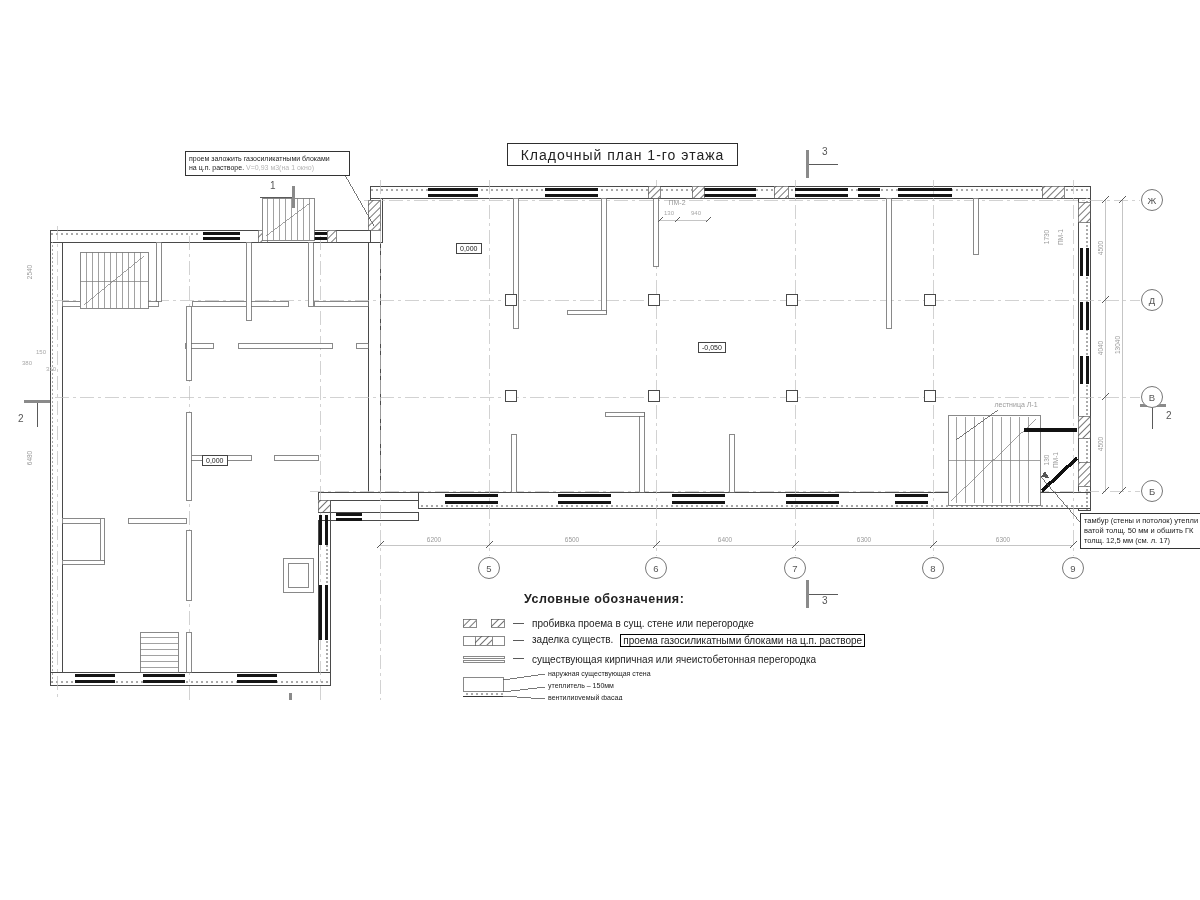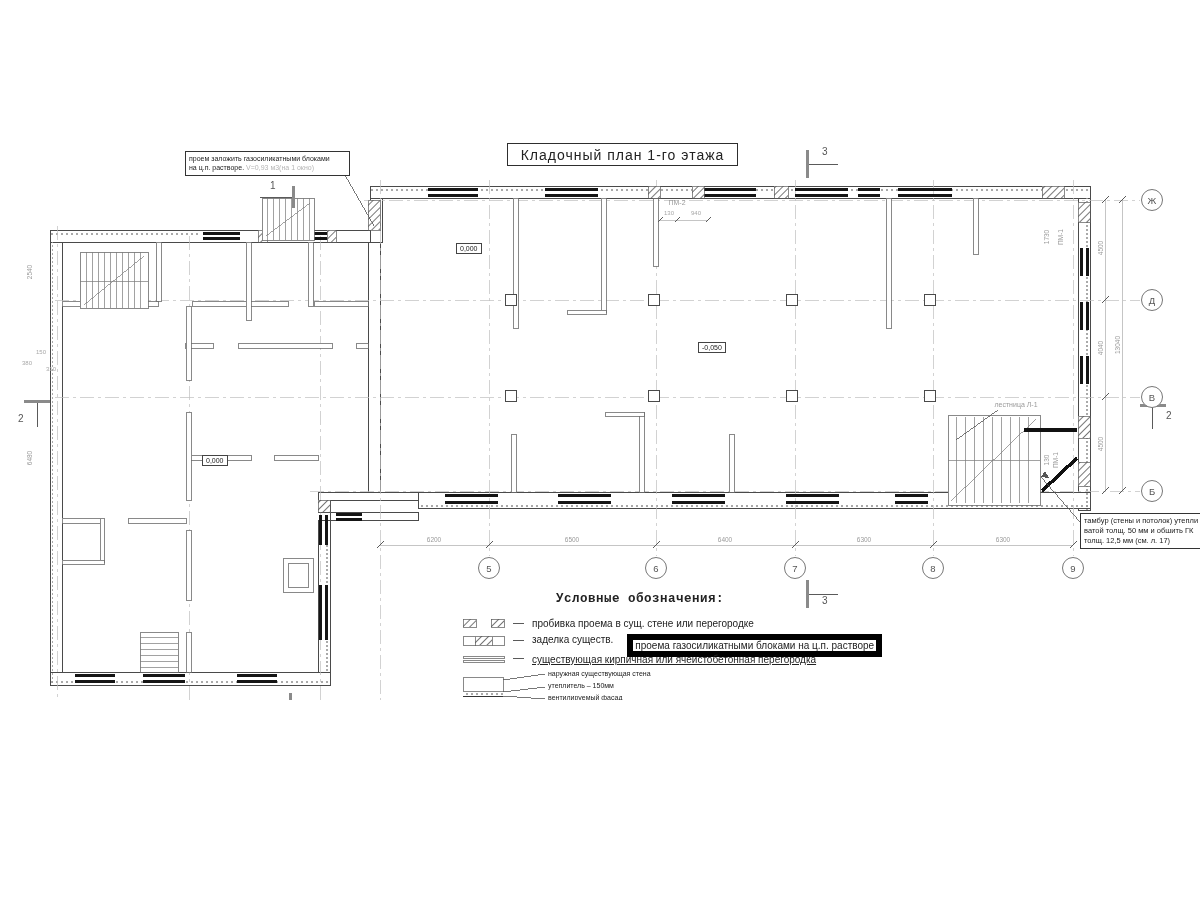--- a/index.html
+++ b/index.html
@@ -26,24 +26,24 @@
   .note{color:#b5b5b5;}
   .elev{position:absolute;border:1px solid #444;background:#fff;font-size:7px;padding:1px 3px;color:#222;}
   .bubble{position:absolute;width:20px;height:20px;border:1px solid #777;border-radius:50%;background:#fff;
           display:flex;align-items:center;justify-content:center;font-size:9.5px;color:#555;
           transform:translate(-50%,-50%);}
   .dimh{position:absolute;font-size:6.5px;color:#9a9a9a;transform:translate(-50%,0);white-space:nowrap;}
   .rot{position:absolute;font-size:6.5px;color:#9a9a9a;transform:translate(-50%,-50%) rotate(-90deg);white-space:nowrap;}
   .tiny{position:absolute;font-size:6px;color:#a8a8a8;white-space:nowrap;}
   .sec{position:absolute;font-size:10px;color:#555;}
   .gray{position:absolute;font-size:7px;color:#9a9a9a;transform:translate(-50%,0);white-space:nowrap;}
-  .leg-title{position:absolute;left:524px;top:592px;font-family:Liberation Mono, monospace;
-             font-weight:bold;font-size:12.5px;color:#222;letter-spacing:0.5px;margin-left:32px;}
+  .leg-title{position:absolute;left:524px;top:592px;font-family:Liberation Sans, sans-serif;
+             font-weight:bold;font-size:12.5px;color:#222;letter-spacing:0.5px;}
   .leg-item{position:absolute;font-size:10px;color:#222;white-space:nowrap;}
-  .boxed{border:6px solid #000000;padding:0 2px;margin-left:14px;}
+  .boxed{border:1px solid #000000;padding:0 2px;margin-left:7px;}
   .leg-wall{position:absolute;font-size:7px;color:#222;white-space:nowrap;}
 </style>
 </head>
 <body>
 
 <div class="canvas">
 
 <svg width="1200" height="900" viewBox="0 0 1200 900" shape-rendering="crispEdges">
   <defs>
     <pattern id="h45" patternUnits="userSpaceOnUse" width="5" height="5" patternTransform="rotate(45)">
@@ -385,18 +385,18 @@
 <div class="bubble" style="left:1152px;top:300px;">Д</div>
 <div class="bubble" style="left:1152px;top:397px;">В</div>
 <div class="bubble" style="left:1152px;top:491px;">Б</div>
 
 <div class="leg-title">Условные обозначения:</div>
 <div class="leg-item" style="left:532px;top:618px;">пробивка проема  в сущ. стене  или перегородке</div>
 <div class="leg-item" style="left:532px;top:634px;display:flex;align-items:flex-start;">
   <span>заделка существ.</span>
   <span class="boxed">проема газосиликатными блоками на ц.п. растворе</span>
 </div>
-<div class="leg-item" style="left:532px;top:654px;text-decoration:underline;">существующая кирпичная или ячеистобетонная перегородка</div>
+<div class="leg-item" style="left:532px;top:654px;">существующая кирпичная или ячеистобетонная перегородка</div>
 <div class="leg-wall" style="left:548px;top:670px;">наружная существующая стена</div>
 <div class="leg-wall" style="left:548px;top:682px;">утеплитель – 150мм</div>
 <div class="leg-wall" style="left:548px;top:694px;">вентилируемый фасад</div>
 
 </div>
 
 </body></html>

